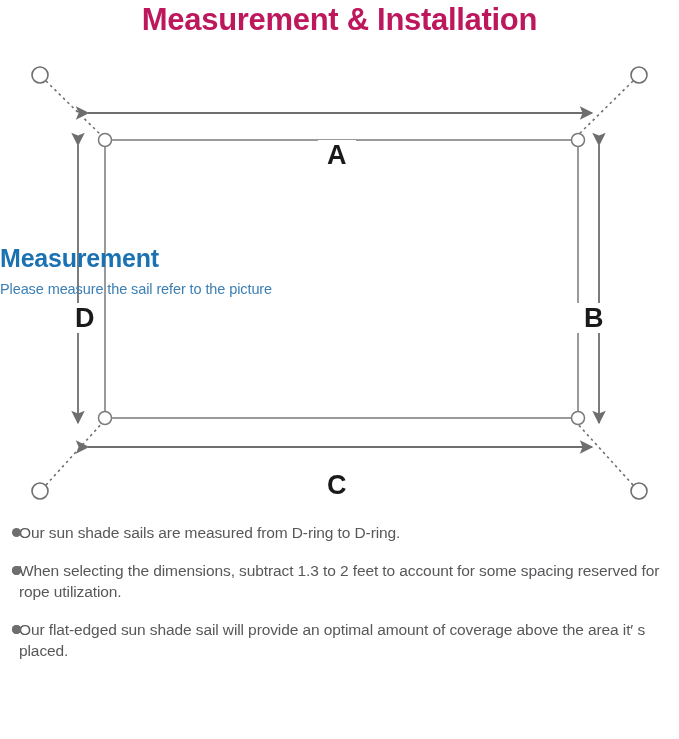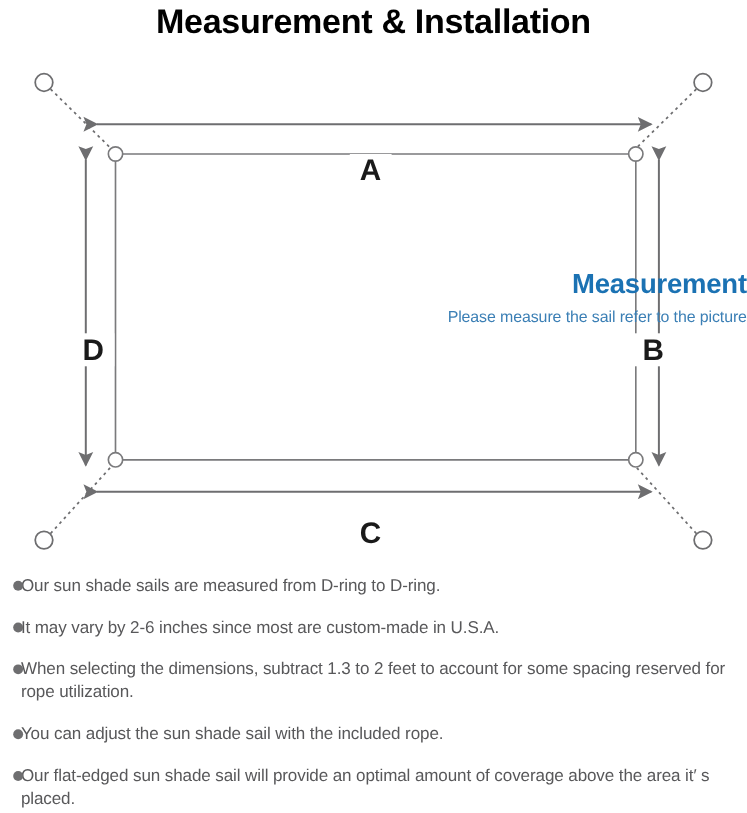--- a/index.html
+++ b/index.html
@@ -18,21 +18,21 @@
   
   #page-title {
     position: absolute;
     top: 0px;
     left: 0;
     width: 679px;
     text-align: center;
     font-size: 31px;
     font-weight: bold;
     letter-spacing: -0.3px;
-    color: #000000;
+    color: #be185d;
     line-height: 40px;
     white-space: nowrap;
   }
 
   
   #diagram {
     position: absolute;
     top: 45px;
     left: 0;
     width: 679px;
@@ -41,37 +41,36 @@
   #diagram svg {
     display: block;
   }
 
   
   #sail-center-text {
     position: absolute;
     left: 0;
     top: 198px;
     width: 679px;
-    text-align: right;
+    text-align: left;
     pointer-events: none;
   }
   #sail-measurement-label {
     font-size: 25px;
     font-weight: bold;
     color: #1b72b3;
     line-height: 30px;
     letter-spacing: -0.2px;
   }
   #sail-measurement-sub {
     margin-top: 6px;
     font-size: 14.5px;
     color: #3b7fb5;
     line-height: 20px;
     letter-spacing: -0.1px;
-    margin-left: 26px;
   }
 
   
   .dim-label {
     position: absolute;
     font-family: "Liberation Sans", sans-serif;
     font-size: 27px;
     font-weight: bold;
     color: #1a1a1a;
     background: #ffffff;
@@ -175,27 +174,25 @@
   <div class="dim-label" id="dim-d">D</div>
 </div>
 
 <div id="notes">
   <div class="note-item">
     <span class="note-bullet"></span>
     <span>Our sun shade sails are measured from D-ring to D-ring.</span>
   </div>
   <div class="note-item">
     <span class="note-bullet"></span>
-    <span>It may vary by 2-6 inches since most are custom-made in U.S.A.</span>
   </div>
   <div class="note-item">
     <span class="note-bullet"></span>
     <span>When selecting the dimensions, subtract 1.3 to 2 feet to account for some spacing reserved for rope utilization.</span>
   </div>
   <div class="note-item">
     <span class="note-bullet"></span>
-    <span>You can adjust the sun shade sail with the included rope.</span>
   </div>
   <div class="note-item">
     <span class="note-bullet"></span>
     <span>Our flat-edged sun shade sail will provide an optimal amount of coverage above the area it′ s placed.</span>
   </div>
 </div>
 
 </body></html>

